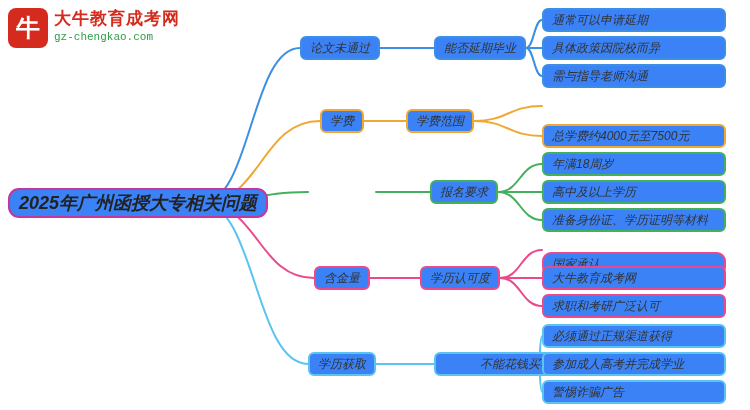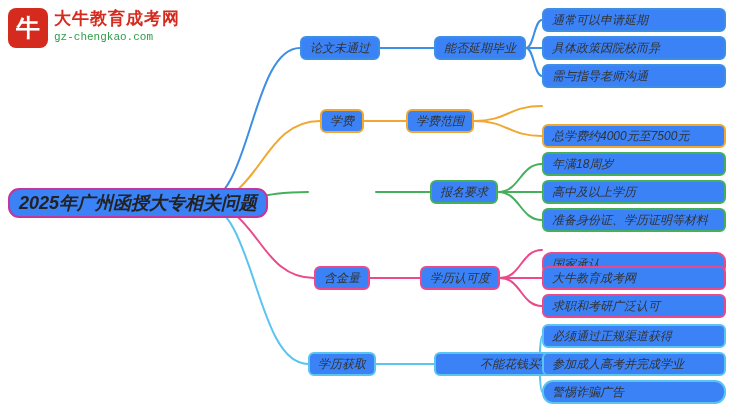--- a/index.html
+++ b/index.html
@@ -91,15 +91,15 @@
   <div class="node" id="b3" style="left: 314px; top: 266px; border-color: rgb(234, 74, 139);">含金量</div>
   <div class="node" id="b3s" style="left: 420px; top: 266px; border-color: rgb(234, 74, 139);">学历认可度</div>
   <div class="node leaf" id="b3l0" style="top: 252px; border-color: rgb(234, 74, 139); border-radius: 9px;">国家承认</div>
   <div class="node leaf" id="b3l1" style="top: 266px; border-color: rgb(234, 74, 139);">大牛教育成考网</div>
   <div class="node leaf" id="b3l2" style="top: 294px; border-color: rgb(234, 74, 139);">求职和考研广泛认可</div>
 
   <div class="node" id="b4" style="left: 308px; top: 352px; border-color: rgb(89, 196, 239);">学历获取</div>
   <div class="node" id="b4s" style="left: 434px; top: 352px; border-color: rgb(89, 196, 239); padding-left: 44px;">不能花钱买学历</div>
   <div class="node leaf" id="b4l0" style="top: 324px; border-color: rgb(89, 196, 239);">必须通过正规渠道获得</div>
   <div class="node leaf" id="b4l1" style="top: 352px; border-color: rgb(89, 196, 239);">参加成人高考并完成学业</div>
-  <div class="node leaf" id="b4l2" style="top: 380px; border-color: rgb(89, 196, 239); border-radius: 11px;">警惕诈骗广告</div>
+  <div class="node leaf" id="b4l2" style="top: 380px; border-color: rgb(89, 196, 239);">警惕诈骗广告</div>
 
 </div>
 
 </body></html>

